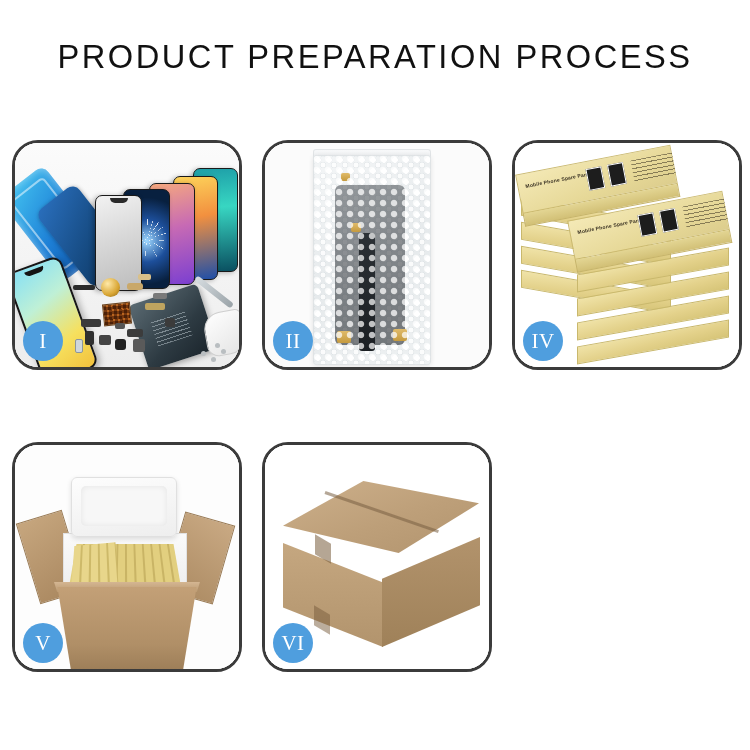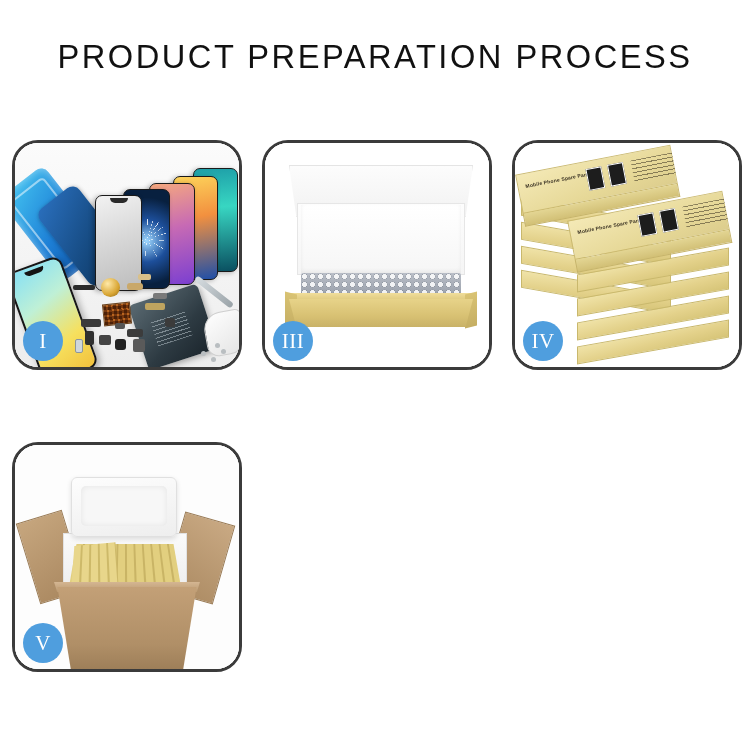--- a/index.html
+++ b/index.html
@@ -477,36 +477,37 @@
           <div class="hand"></div>
           <div class="screw scr1"></div>
           <div class="screw scr2"></div>
           <div class="screw scr3"></div>
           <div class="screw scr4"></div>
         </div>
       </div>
       <div class="badge">I</div>
     </div>
 
-
     <div class="panel">
       <div class="panel-inner">
-        <div class="scene-mailer">
-          <div class="mail-lid"></div>
-          <div class="mail-lid2"></div>
-          <div class="foam"></div>
-          <div class="mail-bubble"></div>
-          <div class="mail-lip"></div>
-          <div class="mail-side-l"></div>
-          <div class="mail-side-r"></div>
-          <div class="mail-front"></div>
+        <div class="scene-bubble">
+          <div class="bag-top"></div>
+          <div class="bag"></div>
+          <div class="flex-part"></div>
+          <div class="flex-strip"></div>
+          <div class="flex-pad fp3"></div>
+          <div class="flex-pad fp4"></div>
+          <div class="flex-pad fp1"></div>
+          <div class="flex-pad fp2"></div>
+          <div class="bubble-overlay"></div>
         </div>
       </div>
-      <div class="badge">III</div>
+      <div class="badge">II</div>
     </div>
+
 
     <div class="panel">
       <div class="panel-inner">
         <div class="scene-stack">
 
           <div class="sbox" style="left:6px; top:68px; width:150px; height:18px; transform:skewY(10deg);"></div>
           <div class="sbox" style="left:6px; top:92px; width:150px; height:18px; transform:skewY(10deg);"></div>
           <div class="sbox" style="left:6px; top:116px; width:150px; height:18px; transform:skewY(10deg);"></div>
           <div class="sbox" style="left:6px; top:140px; width:150px; height:18px; transform:skewY(10deg);"></div>
 
@@ -553,15 +554,28 @@
           <div class="gold-inner"></div>
           <div class="gold-inner2"></div>
           <div class="foam-lid"></div>
           <div class="ctn-rim"></div>
           <div class="ctn-body"></div>
         </div>
       </div>
       <div class="badge">V</div>
     </div>
 
+    <div class="panel">
+      <div class="panel-inner">
+        <div class="scene-sealed">
+          <div class="bx-top"></div>
+          <div class="bx-left"></div>
+          <div class="bx-right"></div>
+          <div class="bx-seam"></div>
+          <div class="bx-tape1"></div>
+          <div class="bx-tape2"></div>
+        </div>
+      </div>
+      <div class="badge">VI</div>
+    </div>
 
   </div>
 </div>
 
 </body></html>

